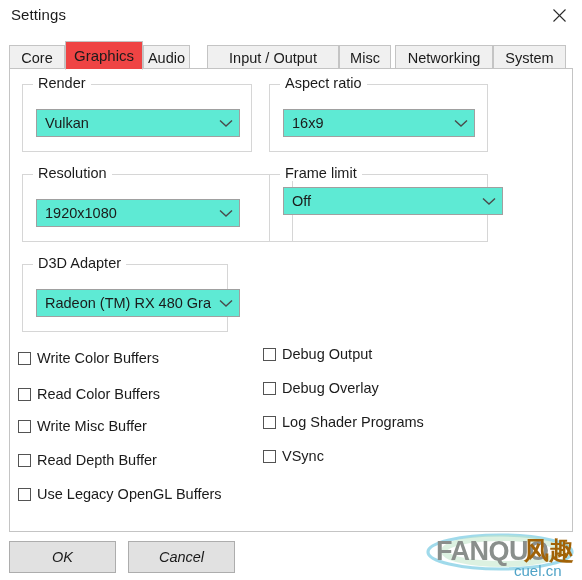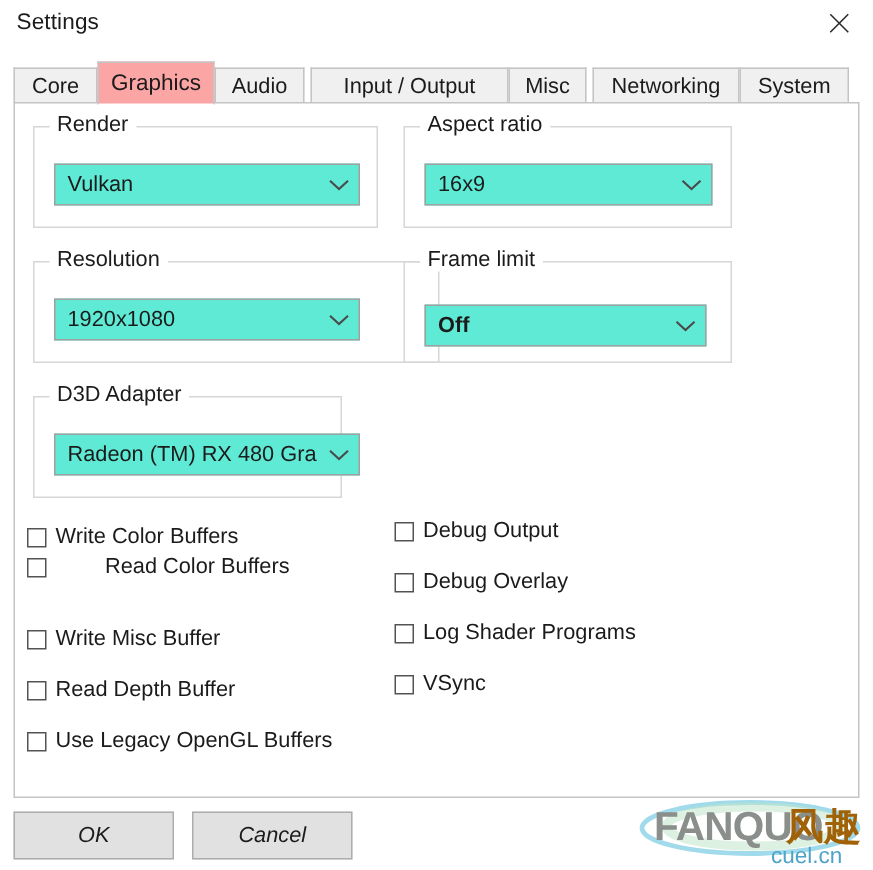--- a/index.html
+++ b/index.html
@@ -68,21 +68,21 @@
     display: flex;
     align-items: center;
     justify-content: center;
     padding: 0 8px;
     cursor: default;
     white-space: nowrap;
   }
   .tab.selected {
     top: 0px;
     height: 29px;
-    background: #fca5a5;
+    background: #ef4444;
     border: 1px solid #c4c4c4;
     border-bottom: 1px solid #ffffff;
     z-index: 5;
     font-size: 15px;
   }
 
   
   .tabpanel {
     position: absolute;
     left: 9px;
@@ -234,21 +234,21 @@
   </div>
 </div>
 
 <div class="tabstrip">
   <div class="tab" id="tab0" style="left: 0px; width: 56px;">
     <span>Core</span>
   </div>
   <div class="tab selected" id="tab1" style="left: 56px; width: 78px;">
     <span>Graphics</span>
   </div>
-  <div class="tab" id="tab2" style="left: 134px; width: 60px;">
+  <div class="tab" id="tab2" style="left: 134px; width: 47px;">
     <span>Audio</span>
   </div>
   <div class="tab" id="tab3" style="left: 198px; width: 132px;">
     <span>Input / Output</span>
   </div>
   <div class="tab" id="tab4" style="left: 330px; width: 52px;">
     <span>Misc</span>
   </div>
   <div class="tab" id="tab5" style="left: 386px; width: 98px;">
     <span>Networking</span>
@@ -291,21 +291,21 @@
       <span class="cb-arrow">
         <svg width="14" height="9" viewBox="0 0 14 9">
           <polyline points="1,1.5 7,7 13,1.5" fill="none" stroke="#4a4a4a" stroke-width="1.4"></polyline>
         </svg>
       </span>
     </div>
   </div>
 
   <div class="groupbox" style="left:259px; top:105px; width:219px; height:68px;">
     <span class="gb-title">Frame limit</span>
-    <div class="combobox" style="left:13px; top:28px; width:188px;font-weight:bold;">
+    <div class="combobox" style="left:13px; top:12px; width:220px;">
       <span class="cb-value">Off</span>
       <span class="cb-arrow">
         <svg width="14" height="9" viewBox="0 0 14 9">
           <polyline points="1,1.5 7,7 13,1.5" fill="none" stroke="#4a4a4a" stroke-width="1.4"></polyline>
         </svg>
       </span>
     </div>
   </div>
 
   <div class="groupbox" style="left:12px; top:195px; width:206px; height:68px;">
@@ -317,21 +317,21 @@
           <polyline points="1,1.5 7,7 13,1.5" fill="none" stroke="#4a4a4a" stroke-width="1.4"></polyline>
         </svg>
       </span>
     </div>
   </div>
 
   <div class="checkrow" style="left:8px; top:281px;">
     <span class="checkbox-box"></span>
     <span class="cb-label">Write Color Buffers</span>
   </div>
-  <div class="checkrow" style="left:8px; top:301px;gap:33px;">
+  <div class="checkrow" style="left:8px; top:317px;">
     <span class="checkbox-box"></span>
     <span class="cb-label">Read Color Buffers</span>
   </div>
   <div class="checkrow" style="left:8px; top:349px;">
     <span class="checkbox-box"></span>
     <span class="cb-label">Write Misc Buffer</span>
   </div>
   <div class="checkrow" style="left:8px; top:383px;">
     <span class="checkbox-box"></span>
     <span class="cb-label">Read Depth Buffer</span>

